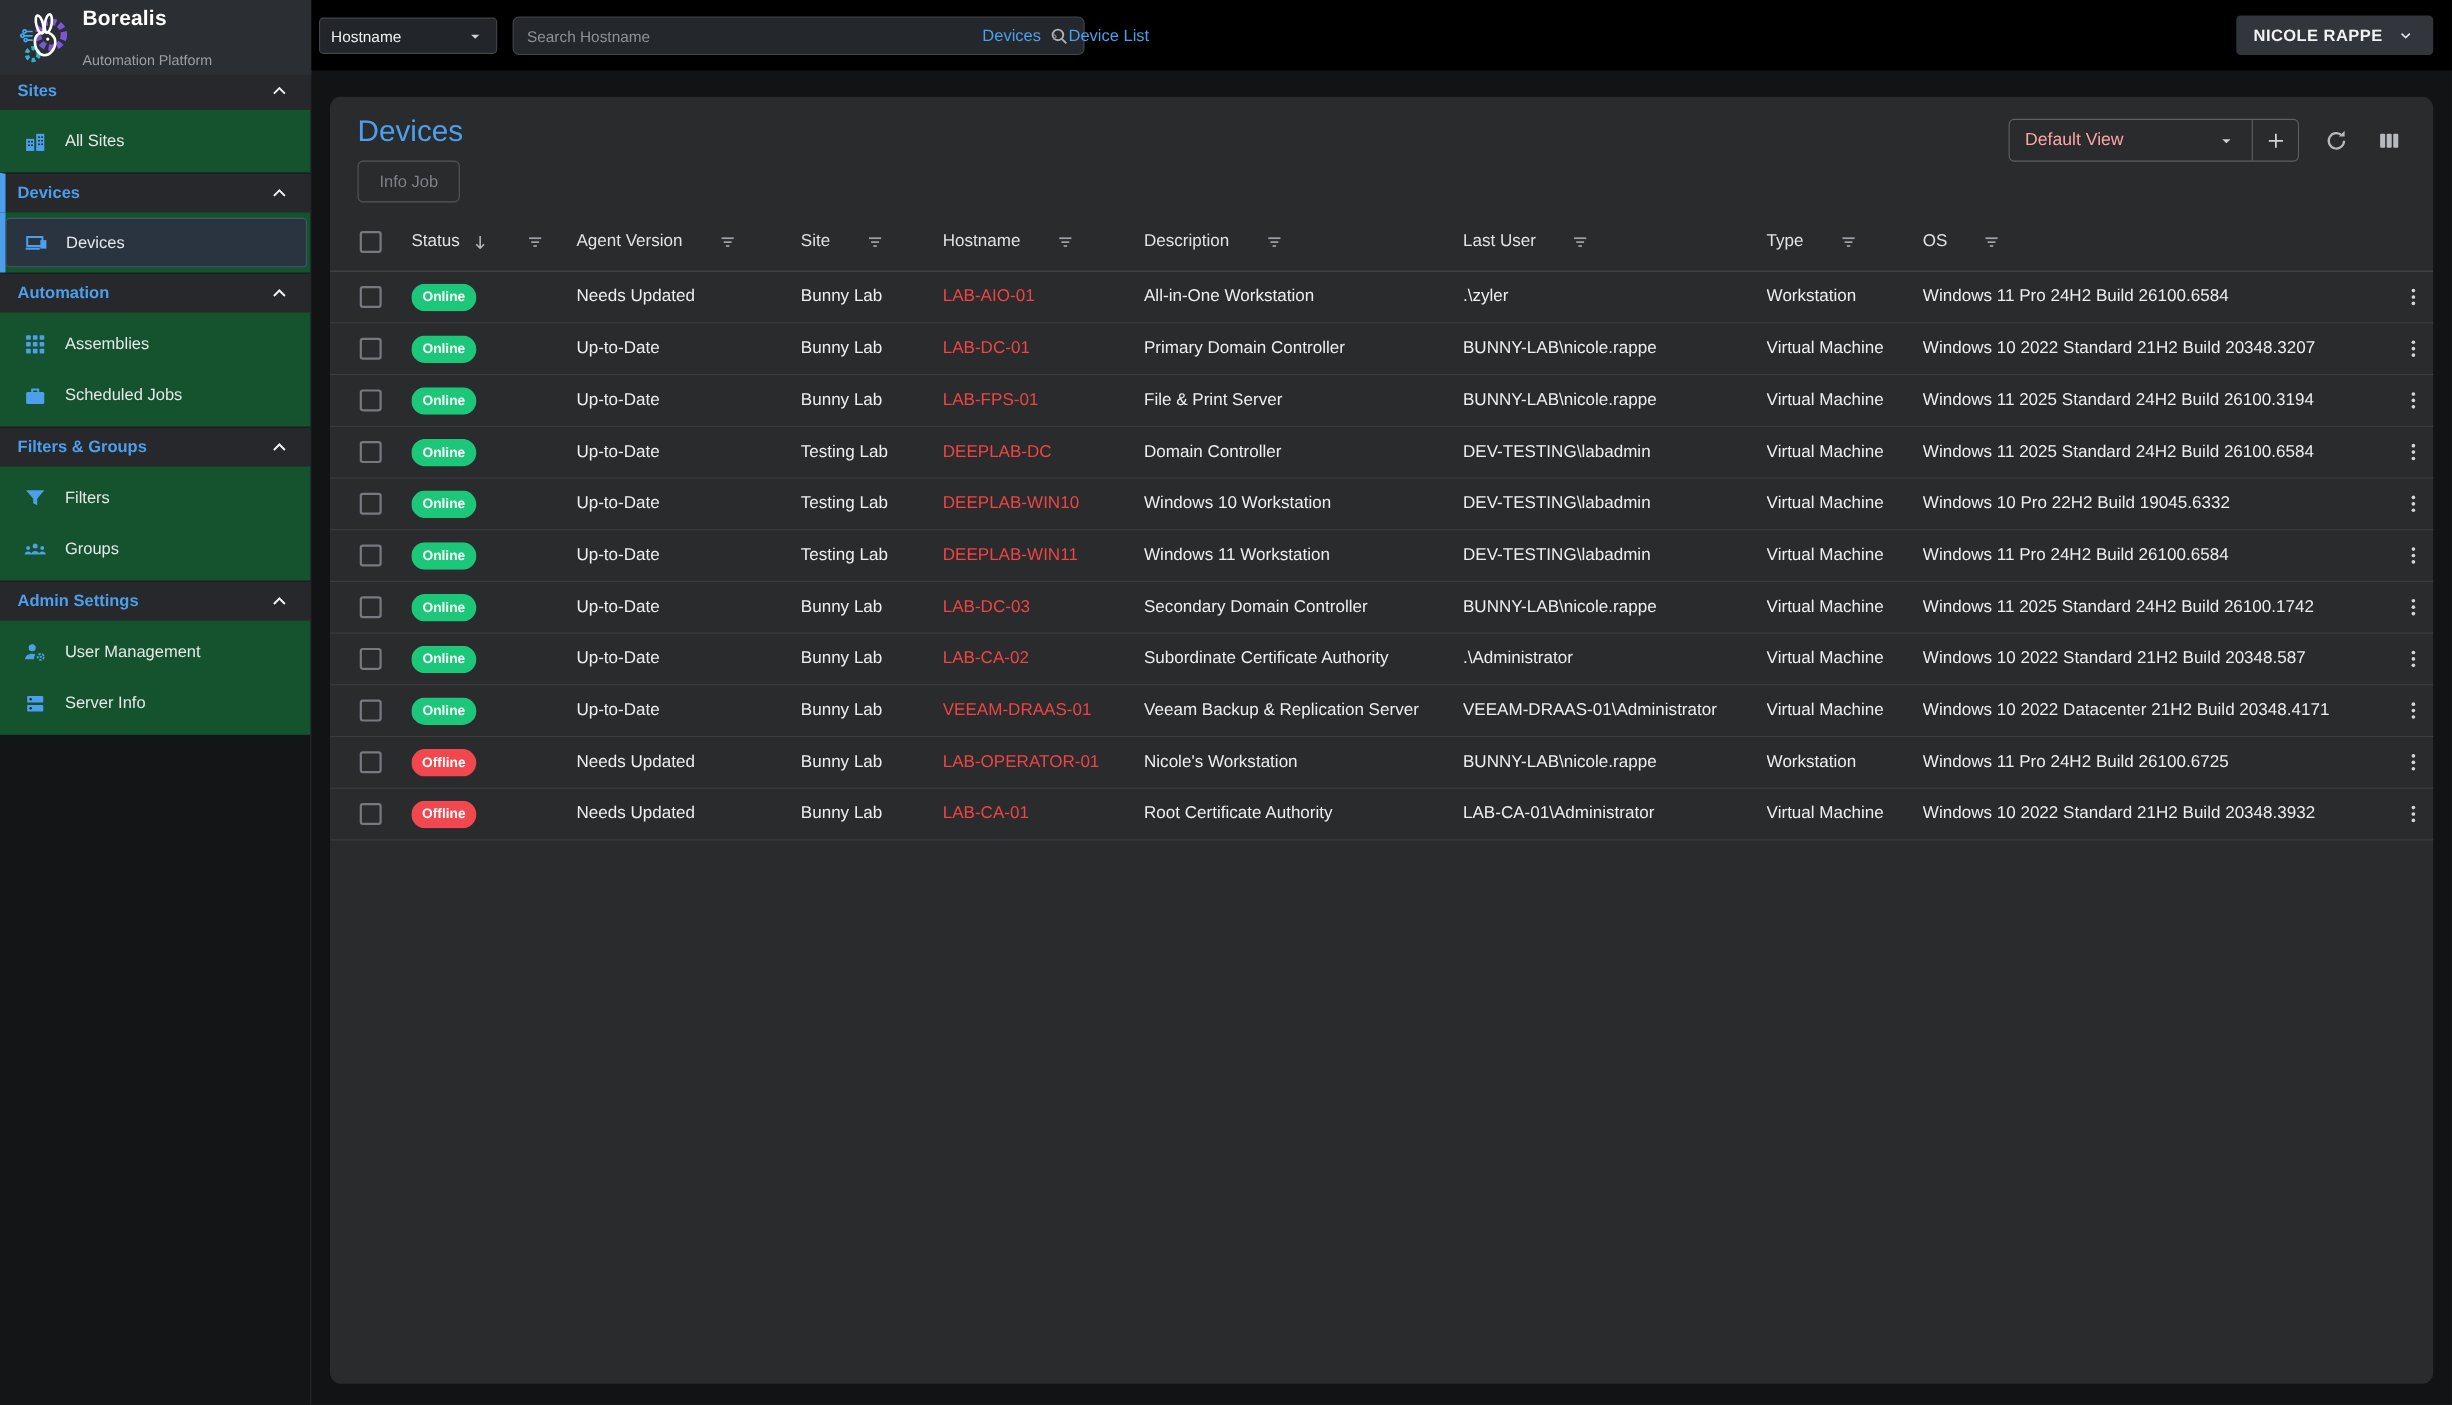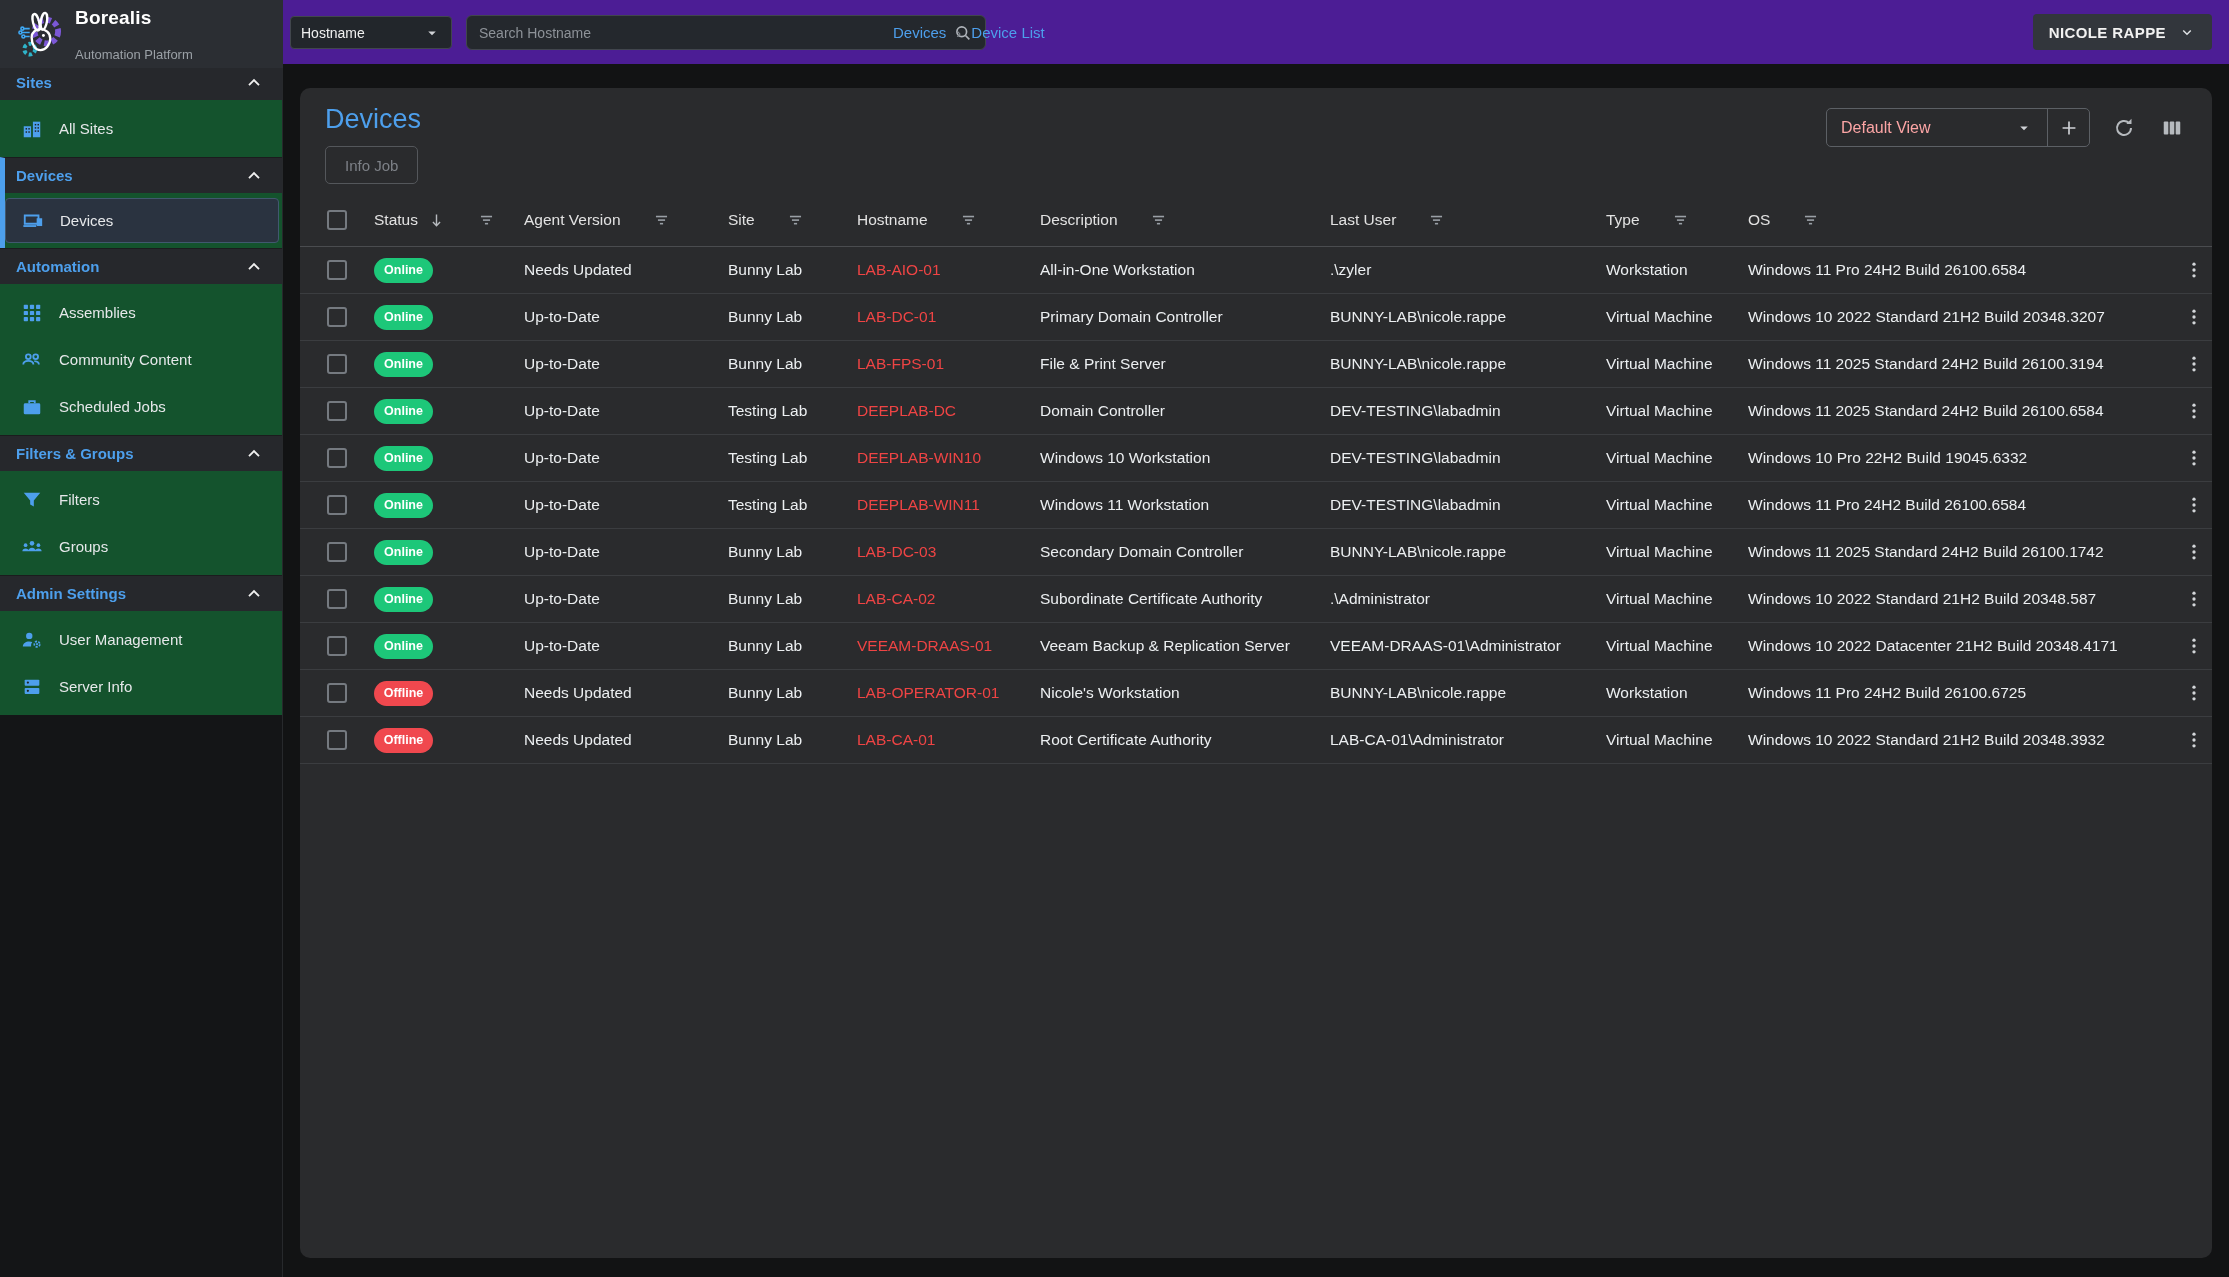--- a/index.html
+++ b/index.html
@@ -7,21 +7,21 @@
   body {
     background:#121314;
     font-family:"Liberation Sans", sans-serif;
     color:#e8e8e8;
     position:relative;
     overflow:hidden;
   }
   svg { display:block; }
 
   
-  .topbar { position:absolute; left:0; top:0; width:2229px; height:64px; background:#4c1d95; z-index:5; }
+  .topbar { position:absolute; left:0; top:0; width:2229px; height:64px; background:#000000; z-index:5; }
   .logo-area { position:absolute; left:0; top:0; width:283px; height:68px; background:#2b2e33; display:flex; align-items:center; gap:12px; padding-left:16px; }
   .brand-name { font-size:19px; font-weight:bold; color:#ffffff; letter-spacing:.2px; }
   .brand-sub { font-size:13px; color:#9aa0a6; margin-top:18px; }
   .field-select { position:absolute; left:290px; top:16px; width:162px; height:33px; background:#22262b; border:1px solid #41464d; border-radius:4px; display:flex; align-items:center; justify-content:space-between; padding:0 10px; font-size:14px; color:#f0f0f0; cursor:pointer; }
   .search-box { position:absolute; left:466px; top:15px; width:520px; height:35px; background:#24282d; border:1px solid #41464d; border-radius:6px; display:flex; align-items:center; padding:0 12px; }
   .search-box input { flex:1; background:transparent; border:none; outline:none; color:#e8e8e8; font-size:14px; font-family:"Liberation Sans", sans-serif; }
   .search-box input::placeholder { color:#8d9298; }
   .breadcrumb { position:absolute; left:893px; top:0; height:64px; display:flex; align-items:center; gap:10px; font-size:15px; }
   .breadcrumb .crumb { color:#4d9fec; cursor:pointer; }
   .breadcrumb .sep { color:#84898f; font-size:15px; }
@@ -201,30 +201,20 @@
               <rect x="3" y="16.4" width="4.6" height="4.6" rx="0.8"></rect>
               <rect x="9.7" y="16.4" width="4.6" height="4.6" rx="0.8"></rect>
               <rect x="16.4" y="16.4" width="4.6" height="4.6" rx="0.8"></rect>
             </g>
           </svg>
         </span>
         <span>Assemblies</span>
       </div>
       <div class="side-item">
         <span class="s-icon">
-          <svg width="22" height="22" viewBox="0 0 24 24" fill="none" stroke="#4d9fec" stroke-width="2">
-            <circle cx="8" cy="8.5" r="2.6"></circle>
-            <circle cx="16" cy="8.5" r="2.6"></circle>
-            <path d="M2.5 17c0-2.5 2.5-4 5.5-4s5.5 1.5 5.5 4M14.5 13.3c2.8.2 5 1.6 5 3.7"></path>
-          </svg>
-        </span>
-        <span>Community Content</span>
-      </div>
-      <div class="side-item">
-        <span class="s-icon">
           <svg width="22" height="22" viewBox="0 0 24 24">
             <rect x="3" y="8" width="18" height="12" rx="1.5" fill="#4d9fec"></rect>
             <path d="M9 8V5.5h6V8" fill="none" stroke="#4d9fec" stroke-width="2"></path>
           </svg>
         </span>
         <span>Scheduled Jobs</span>
       </div>
     </div>
     <div class="side-header">
       <span>Filters &amp; Groups</span>

